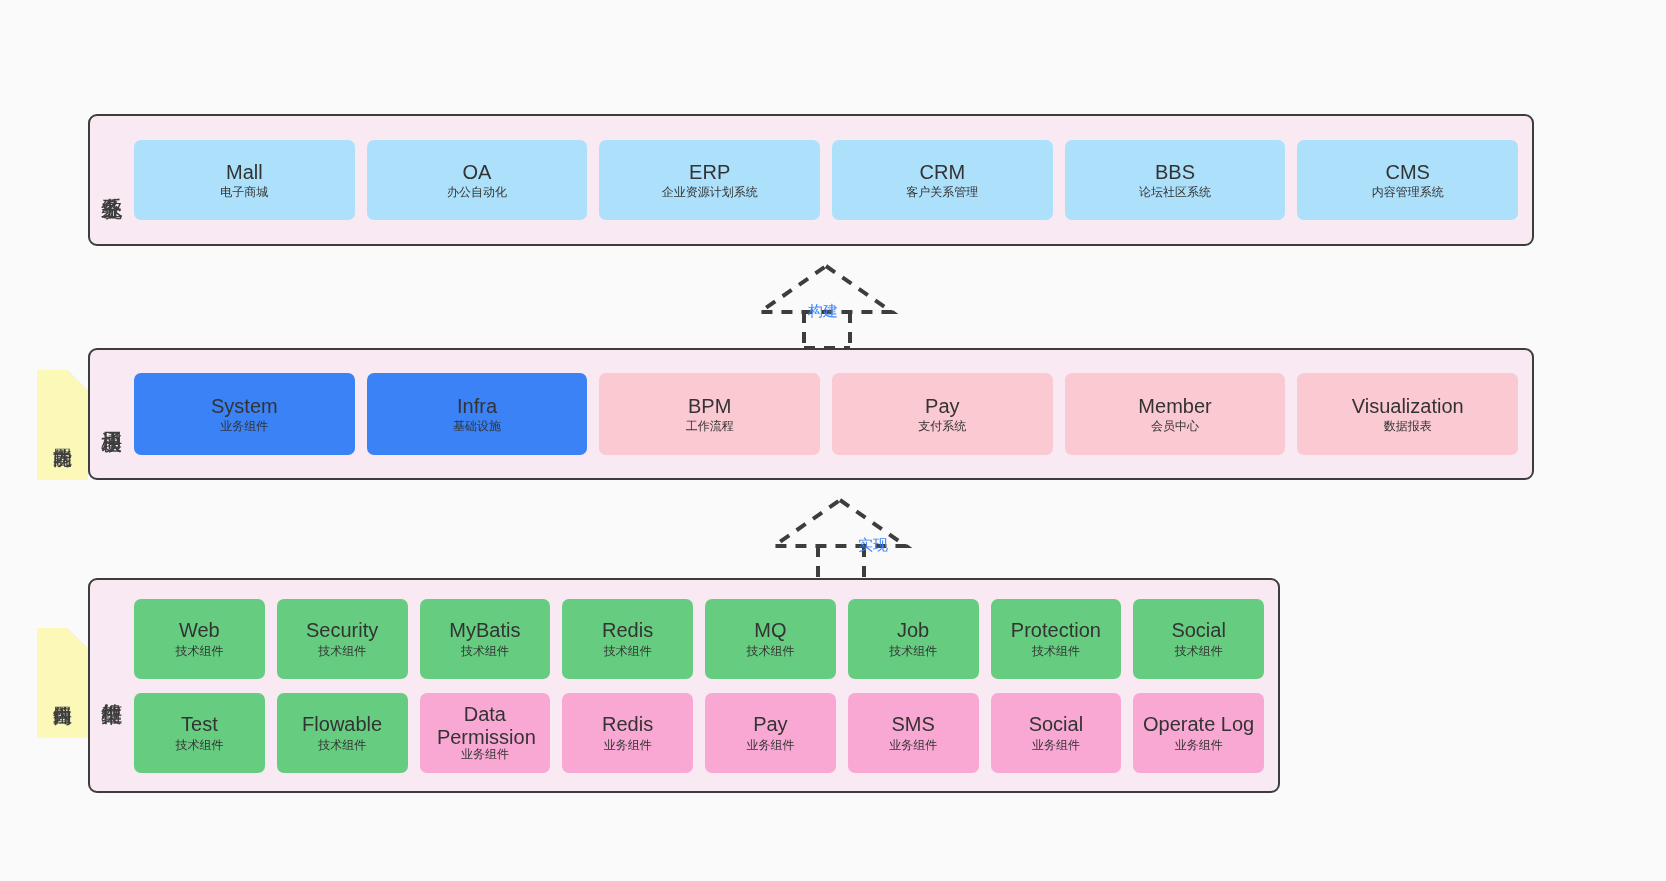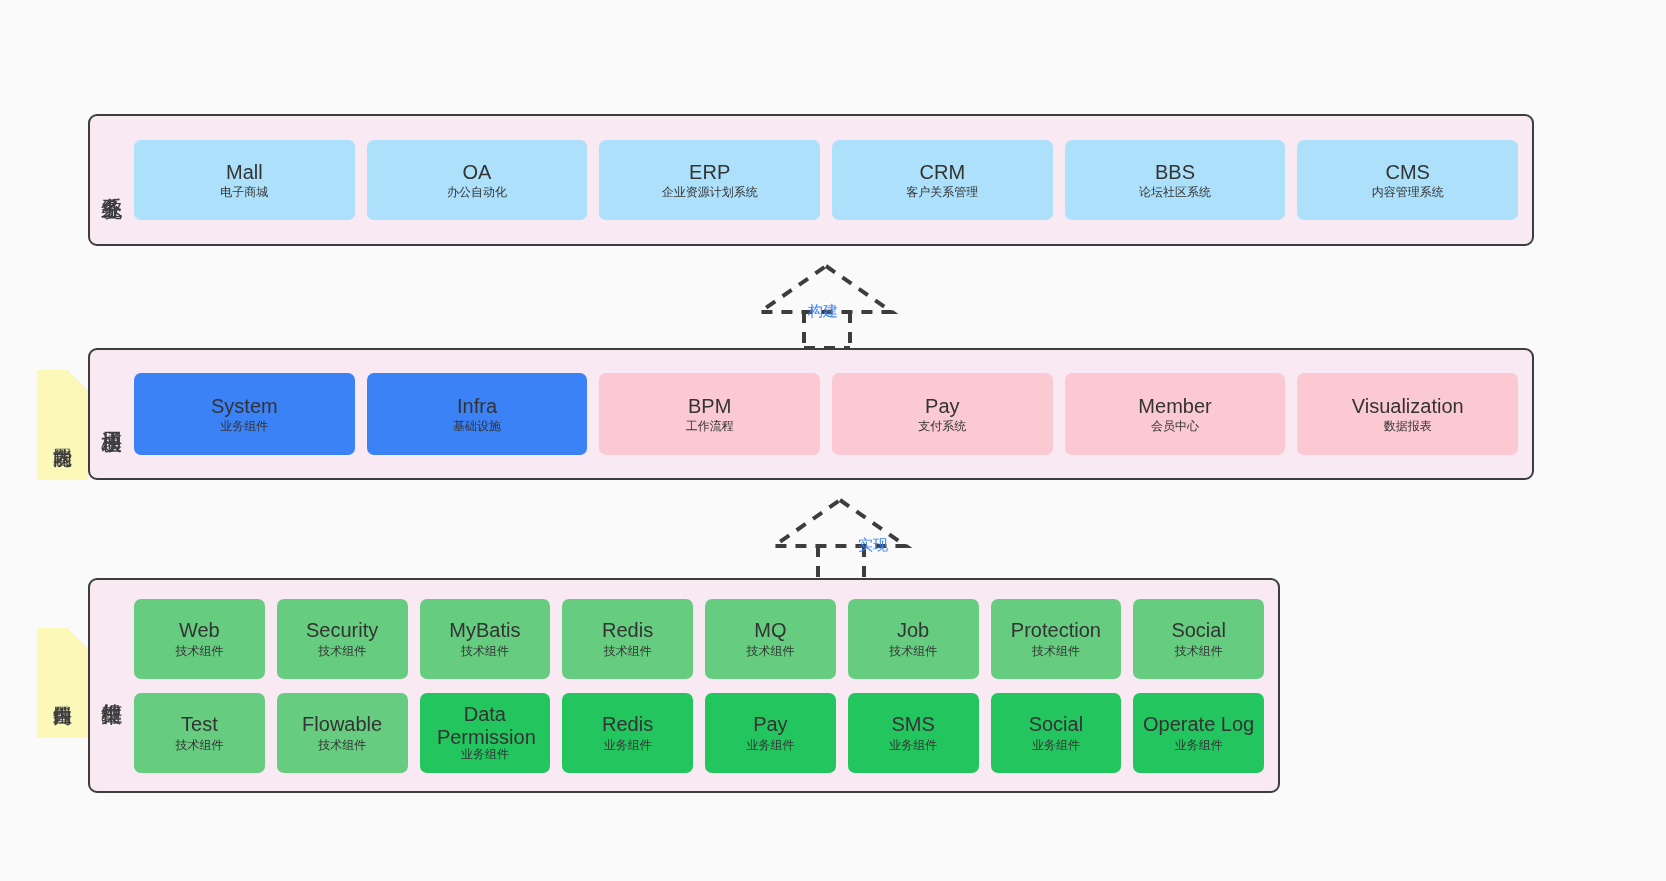--- a/index.html
+++ b/index.html
@@ -82,21 +82,21 @@
 
   .h-top    { height: 80px; }
   .h-mid    { height: 82px; }
   .h-bottom { height: 80px; }
 
   
   .c-blue        { background: #ade0fb; }
   .c-red         { background: #3b82f6; }
   .c-pink        { background: #fbc9d2; text-align: right; }
   .c-green       { background: #66cc80; }
-  .c-lightgreen  { background: #22c55e; }
+  .c-lightgreen  { background: #f9a8d4; }
 
   
   .note {
     position: absolute;
     width: 51px;
     background: #fbf8b8;
     color: #3d3d3d;
     font-size: 19px;
     line-height: 1.15;
     display: flex;

